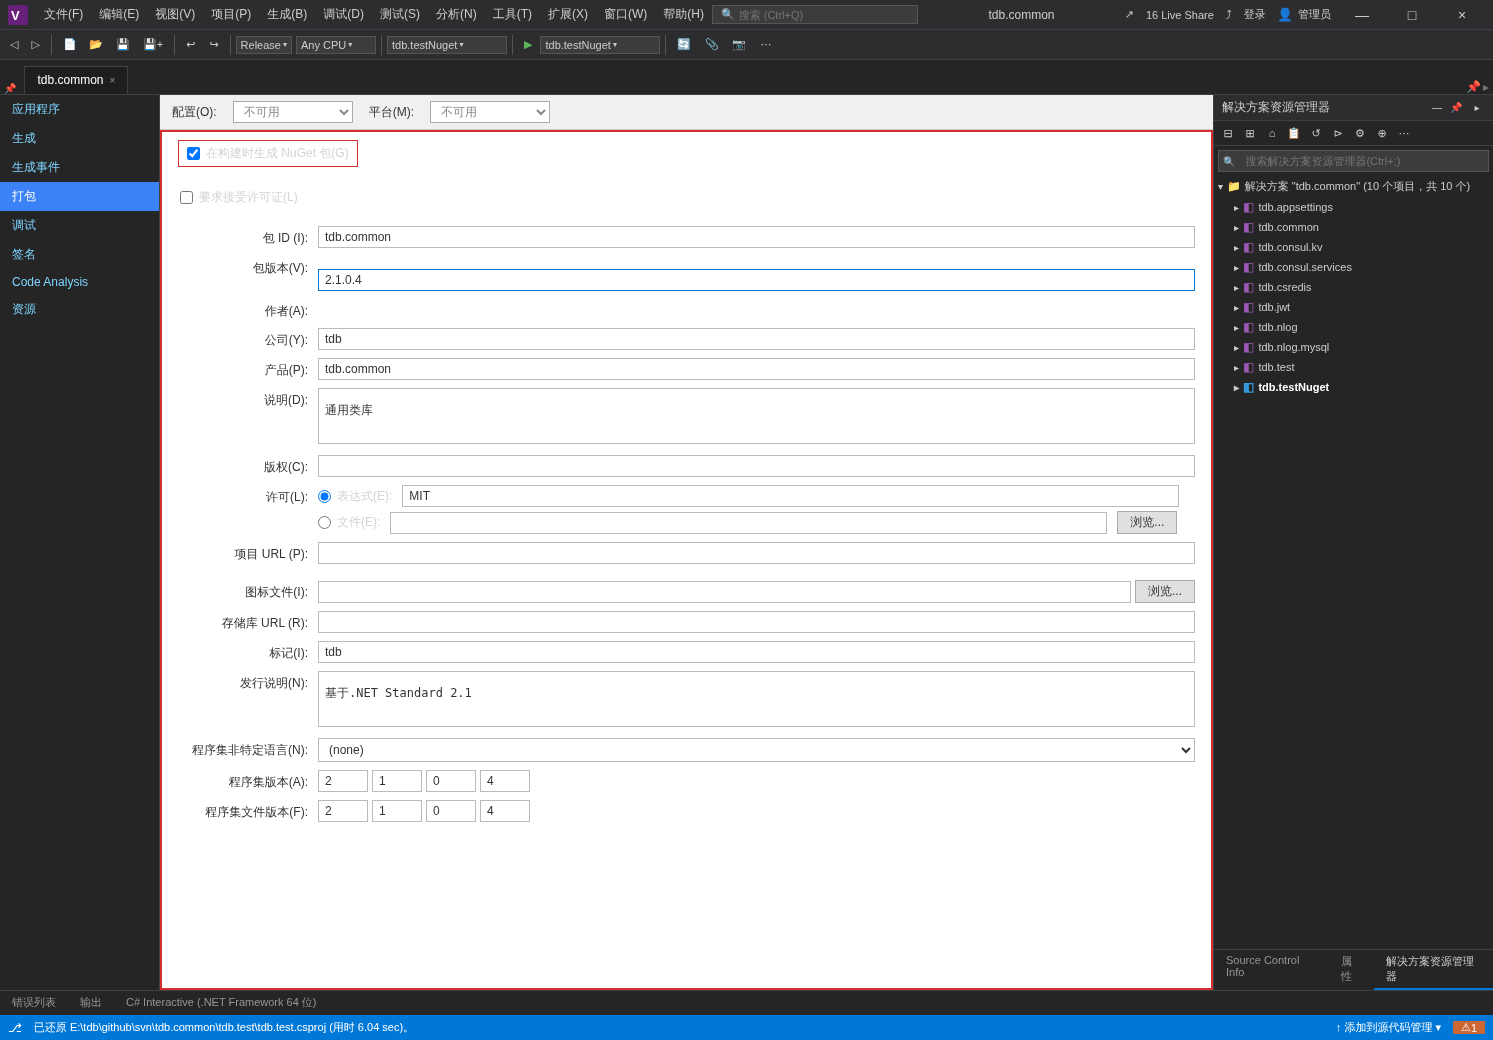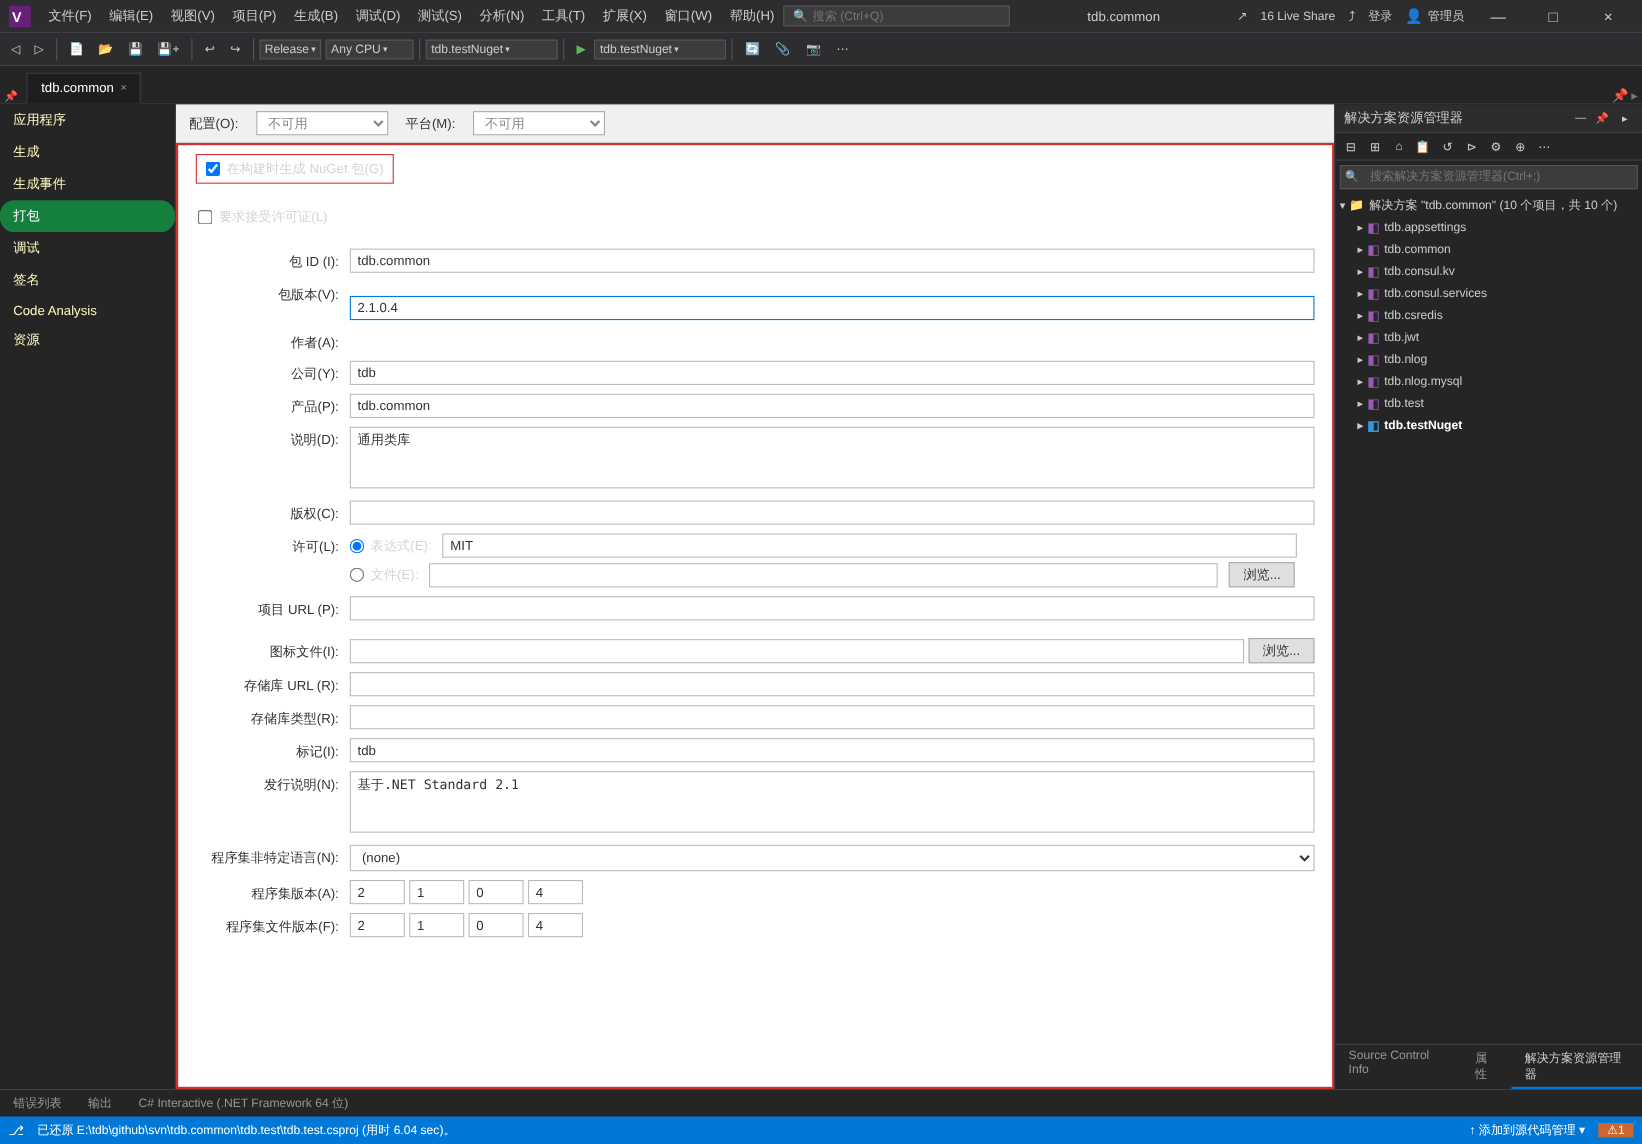--- a/index.html
+++ b/index.html
@@ -22,40 +22,40 @@
     .toolbar-dropdown .arrow { font-size: 8px; }
 
     
     .tab-bar { background: #252526; height: 35px; display: flex; align-items: flex-end; border-bottom: 1px solid #3f3f46; }
     .tab { padding: 6px 12px; cursor: pointer; color: #969696; font-size: 12px; border: 1px solid transparent; display: flex; align-items: center; gap: 6px; }
     .tab.active { background: #1e1e1e; color: #fff; border-color: #3f3f46; border-bottom-color: #1e1e1e; }
     .tab-close { font-size: 10px; color: #969696; }
 
     
     .sidebar { width: 160px; background: #252526; border-right: 1px solid #3f3f46; padding: 0; }
-    .sidebar-item { padding: 6px 12px; cursor: pointer; color: #fef9c3; font-size: 12px; }
-    .sidebar-item.active { background: #15803d; color: #fff; border-radius: 13px; }
+    .sidebar-item { padding: 6px 12px; cursor: pointer; color: #7dd3fc; font-size: 12px; }
+    .sidebar-item.active { background: #3b82f6; color: #fff; }
 
     
     .content-area { flex: 1; background: #f0f0f0; overflow: hidden; display: flex; flex-direction: column; }
     
     
     .config-bar { background: #f0f0f0; padding: 6px 12px; display: flex; align-items: center; gap: 16px; border-bottom: 1px solid #ccc; }
     .config-label { color: #333; font-size: 12px; }
     .config-select { padding: 2px 6px; border: 1px solid #aaa; background: #fff; font-size: 12px; min-width: 120px; color: #888; }
 
     
     .form-area { flex: 1; overflow-y: auto; padding: 0; border: 2px solid #d32f2f; margin: 0; background: #fff; }
     .form-inner { padding: 12px 16px; }
     
     .form-row { display: flex; align-items: flex-start; margin-bottom: 8px; }
     .form-label { width: 140px; min-width: 140px; color: #333; font-size: 12px; padding-top: 4px; text-align: right; padding-right: 10px; }
     .form-control { flex: 1; }
     .form-input { width: 100%; border: 1px solid #bbb; padding: 3px 6px; font-size: 12px; color: #333; background: #fff; }
-    .form-textarea { width: 100%; border: 1px solid #bbb; padding: 3px 6px; font-size: 12px; color: #333; background: #fff; resize: none; }
+    .form-textarea { width: 100%; border: 1px solid #bbb; padding: 13px 6px; font-size: 12px; color: #333; background: #fff; resize: none; }
     .form-select { width: 100%; border: 1px solid #bbb; padding: 3px 6px; font-size: 12px; color: #333; background: #fff; }
     
     .checkbox-row { display: flex; align-items: center; gap: 6px; margin-bottom: 4px; border: 1px solid #d32f2f; padding: 4px 8px; display: inline-flex; }
     .checkbox-area { padding: 8px 16px; }
     
     .radio-row { display: flex; align-items: center; gap: 6px; }
     .version-inputs { display: flex; gap: 4px; }
     .version-input { width: 50px; border: 1px solid #bbb; padding: 3px 6px; font-size: 12px; color: #333; background: #fff; }
     
     .browse-btn { padding: 2px 12px; border: 1px solid #aaa; background: #e0e0e0; font-size: 12px; cursor: pointer; color: #333; }
@@ -334,26 +334,20 @@
           </div>
         </div>
 
         <div class="form-row">
           <span class="form-label">存储库 URL (R):</span>
           <div class="form-control">
             <input type="text" class="form-input" style="">
           </div>
         </div>
 
-        <div class="form-row">
-          <span class="form-label">存储库类型(R):</span>
-          <div class="form-control">
-            <input type="text" class="form-input" style="">
-          </div>
-        </div>
 
         <div class="form-row">
           <span class="form-label">标记(I):</span>
           <div class="form-control">
             <input type="text" class="form-input" value="tdb" style="">
           </div>
         </div>
 
         <div class="form-row">
           <span class="form-label">发行说明(N):</span>

